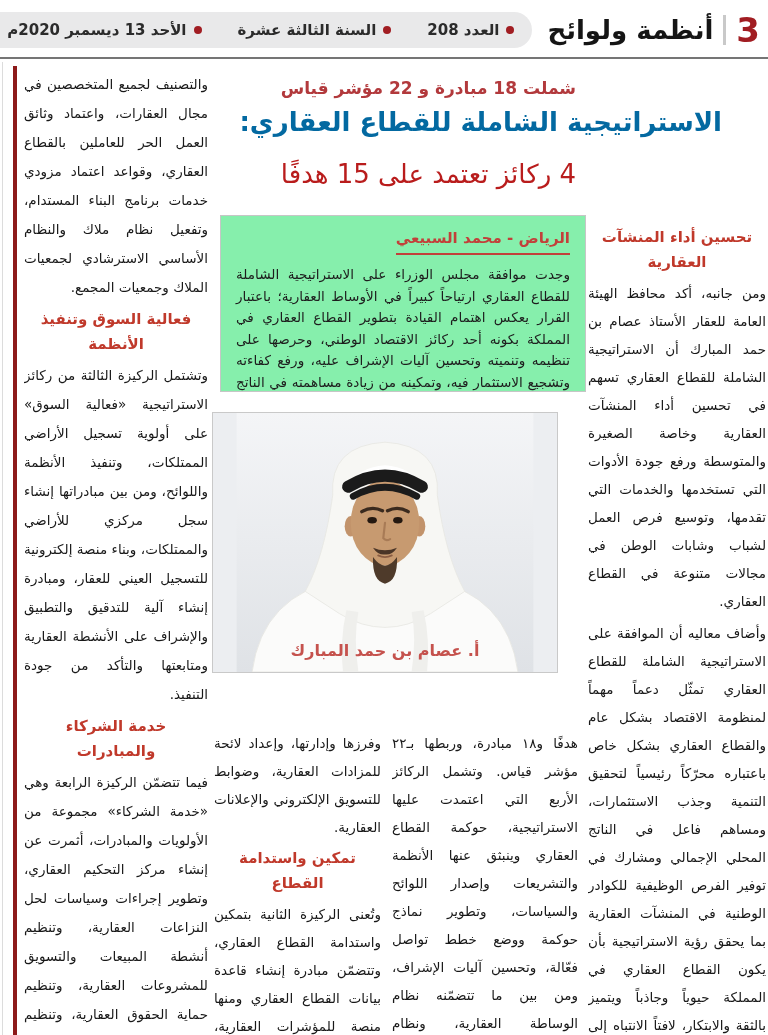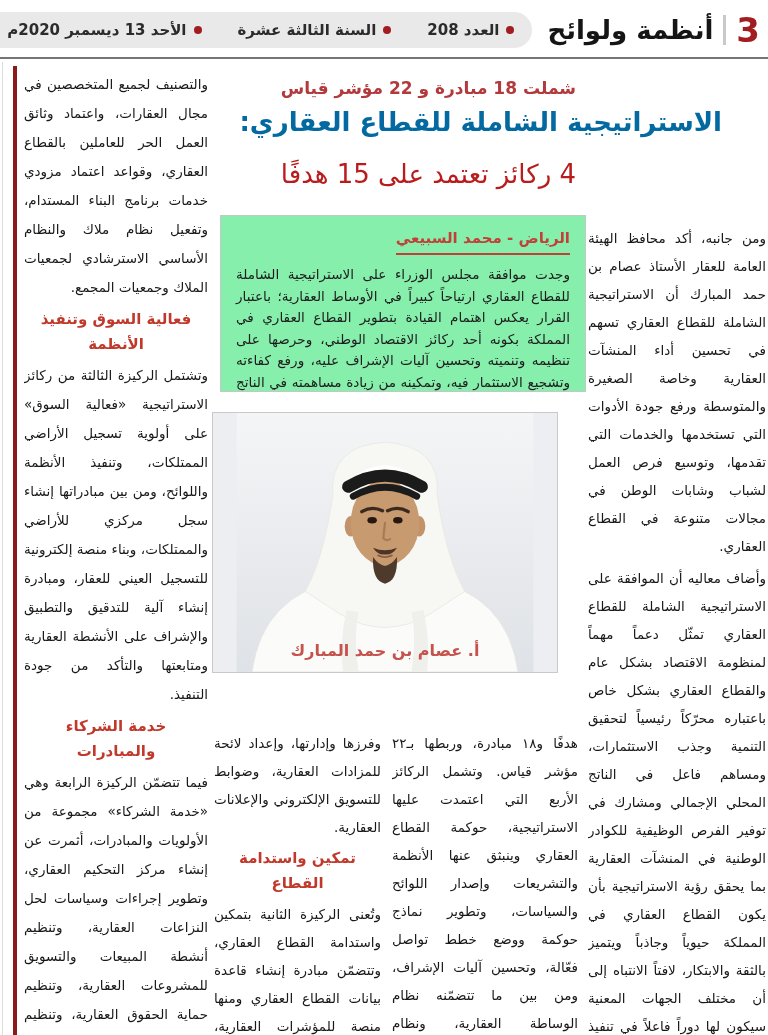--- a/index.html
+++ b/index.html
@@ -144,17 +144,18 @@
     </div>
   <div class="col col-mid-left">
       <div class="para">وفرزها وإدارتها، وإعداد لائحة للمزادات العقارية، وضوابط للتسويق الإلكتروني والإعلانات العقارية.</div>
       <div class="subhead">تمكين واستدامة القطاع</div>
       <div class="para">وتُعنى الركيزة الثانية بتمكين واستدامة القطاع العقاري، وتتضمّن مبادرة إنشاء قاعدة بيانات القطاع العقاري ومنها منصة للمؤشرات العقارية، وإصدار معايير لتصنيف منشآت الوساطة العقارية، وتطوير الإشراف على التدريب ووضع معايير التأهيل والاعتماد</div>
     </div>
   <div class="col col-mid-right">
       <div class="para">هدفًا و١٨ مبادرة، وربطها بـ٢٢ مؤشر قياس. وتشمل الركائز الأربع التي اعتمدت عليها الاستراتيجية، حوكمة القطاع العقاري وينبثق عنها الأنظمة والتشريعات وإصدار اللوائح والسياسات، وتطوير نماذج حوكمة ووضع خطط تواصل فعّالة، وتحسين آليات الإشراف، ومن بين ما تتضمّنه نظام الوساطة العقارية، ونظام التسجيل العيني للعقار، ونظام المساهمات العقارية، ونظام ملكية الوحدات العقارية</div>
     </div>
   <div class="col col-right">
+      <div class="subhead">تحسين أداء المنشآت العقارية</div>
       <div class="para">ومن جانبه، أكد محافظ الهيئة العامة للعقار الأستاذ عصام بن حمد المبارك أن الاستراتيجية الشاملة للقطاع العقاري تسهم في تحسين أداء المنشآت العقارية وخاصة الصغيرة والمتوسطة ورفع جودة الأدوات التي تستخدمها والخدمات التي تقدمها، وتوسيع فرص العمل لشباب وشابات الوطن في مجالات متنوعة في القطاع العقاري.</div>
       <div class="para">وأضاف معاليه أن الموافقة على الاستراتيجية الشاملة للقطاع العقاري تمثّل دعماً مهماً لمنظومة الاقتصاد بشكل عام والقطاع العقاري بشكل خاص باعتباره محرّكاً رئيسياً لتحقيق التنمية وجذب الاستثمارات، ومساهم فاعل في الناتج المحلي الإجمالي ومشارك في توفير الفرص الوظيفية للكوادر الوطنية في المنشآت العقارية بما يحقق رؤية الاستراتيجية بأن يكون القطاع العقاري في المملكة حيوياً وجاذباً ويتميز بالثقة والابتكار، لافتاً الانتباه إلى أن مختلف الجهات المعنية سيكون لها دوراً فاعلاً في تنفيذ الأنظمة، بما يسهم في تحقيق أهدافها.</div>
     </div>
 
 </div>
 
 </body></html>

